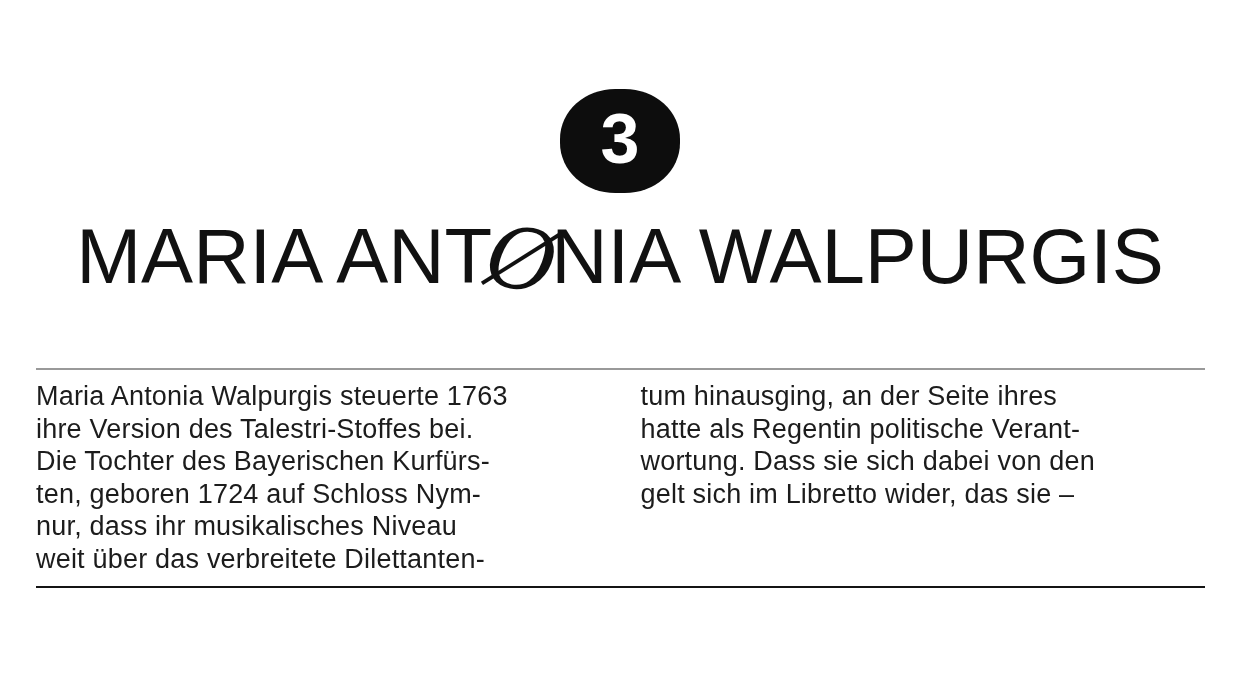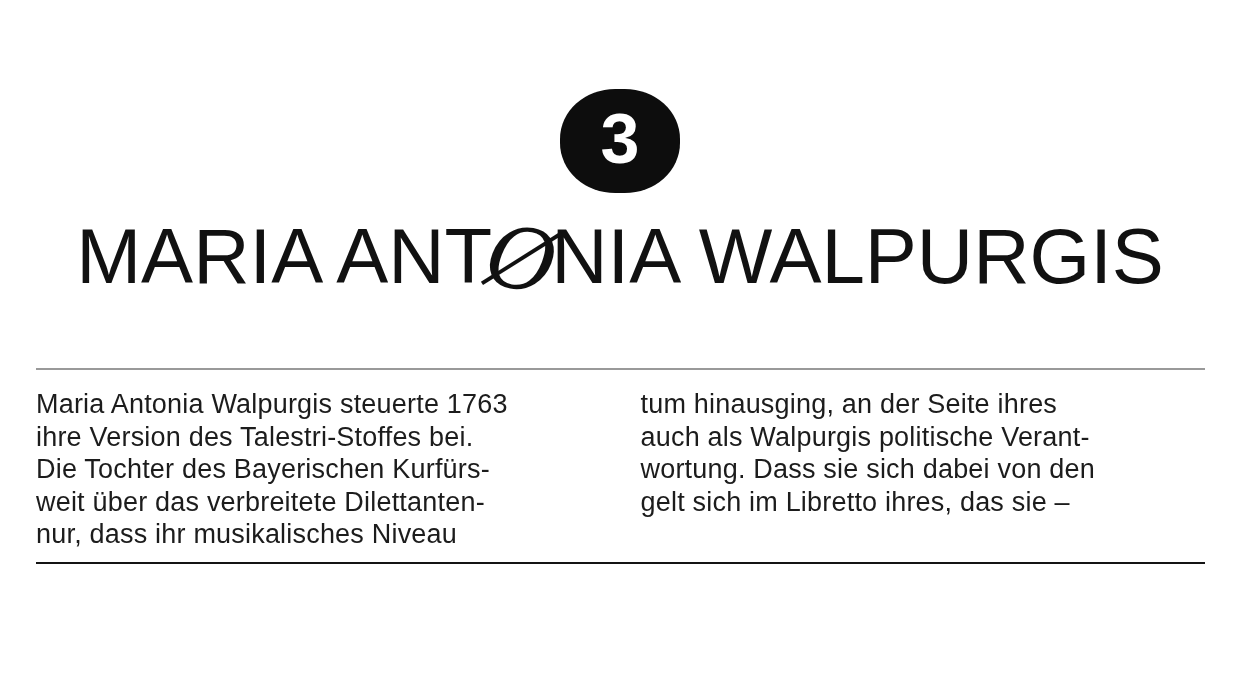--- a/index.html
+++ b/index.html
@@ -66,21 +66,21 @@
     border-top: 2px solid #999999;
     margin-top: 73px;
   }
   .rule-bottom {
     border-top: 2px solid #141414;
     margin-top: 11px;
   }
   .columns {
     display: flex;
     gap: 40px;
-    padding: 18px 35px 0 36px;
+    padding: 10px 35px 0 36px;
   }
   .col {
     flex: 1 1 0;
     font-size: 27px;
     line-height: 32.5px;
     letter-spacing: 0.2px;
     color: #1c1c1c;
     white-space: nowrap;
   }
 </style>
@@ -95,26 +95,27 @@
 
   <h1 class="title"><span>MARIA ANT</span><span class="ornament-o">Ø</span><span>NIA WALPURGIS</span></h1>
 
   <hr class="rule rule-top">
 
   <div class="columns">
     <div class="col">
       <div class="line">Maria Antonia Walpurgis steuerte 1763</div>
       <div class="line">ihre Version des Talestri-Stoffes bei.</div>
       <div class="line">Die Tochter des Bayerischen Kurfürs-</div>
+      <div class="line">ten, geboren 1724 auf Schloss Nym-</div>
+      <div class="line">nur, dass ihr musikalisches Niveau</div>
       <div class="line">weit über das verbreitete Dilettanten-</div>
-      <div class="line">nur, dass ihr musikalisches Niveau</div>
     </div>
     <div class="col">
       <div class="line">tum hinausging, an der Seite ihres</div>
-      <div class="line">auch als Walpurgis politische Verant-</div>
+      <div class="line">hatte als Regentin politische Verant-</div>
       <div class="line">wortung. Dass sie sich dabei von den</div>
-      <div class="line">gelt sich im Libretto ihres, das sie –</div>
+      <div class="line">gelt sich im Libretto wider, das sie –</div>
     </div>
   </div>
 
   <hr class="rule rule-bottom">
 
 </div>
 
 </body></html>

